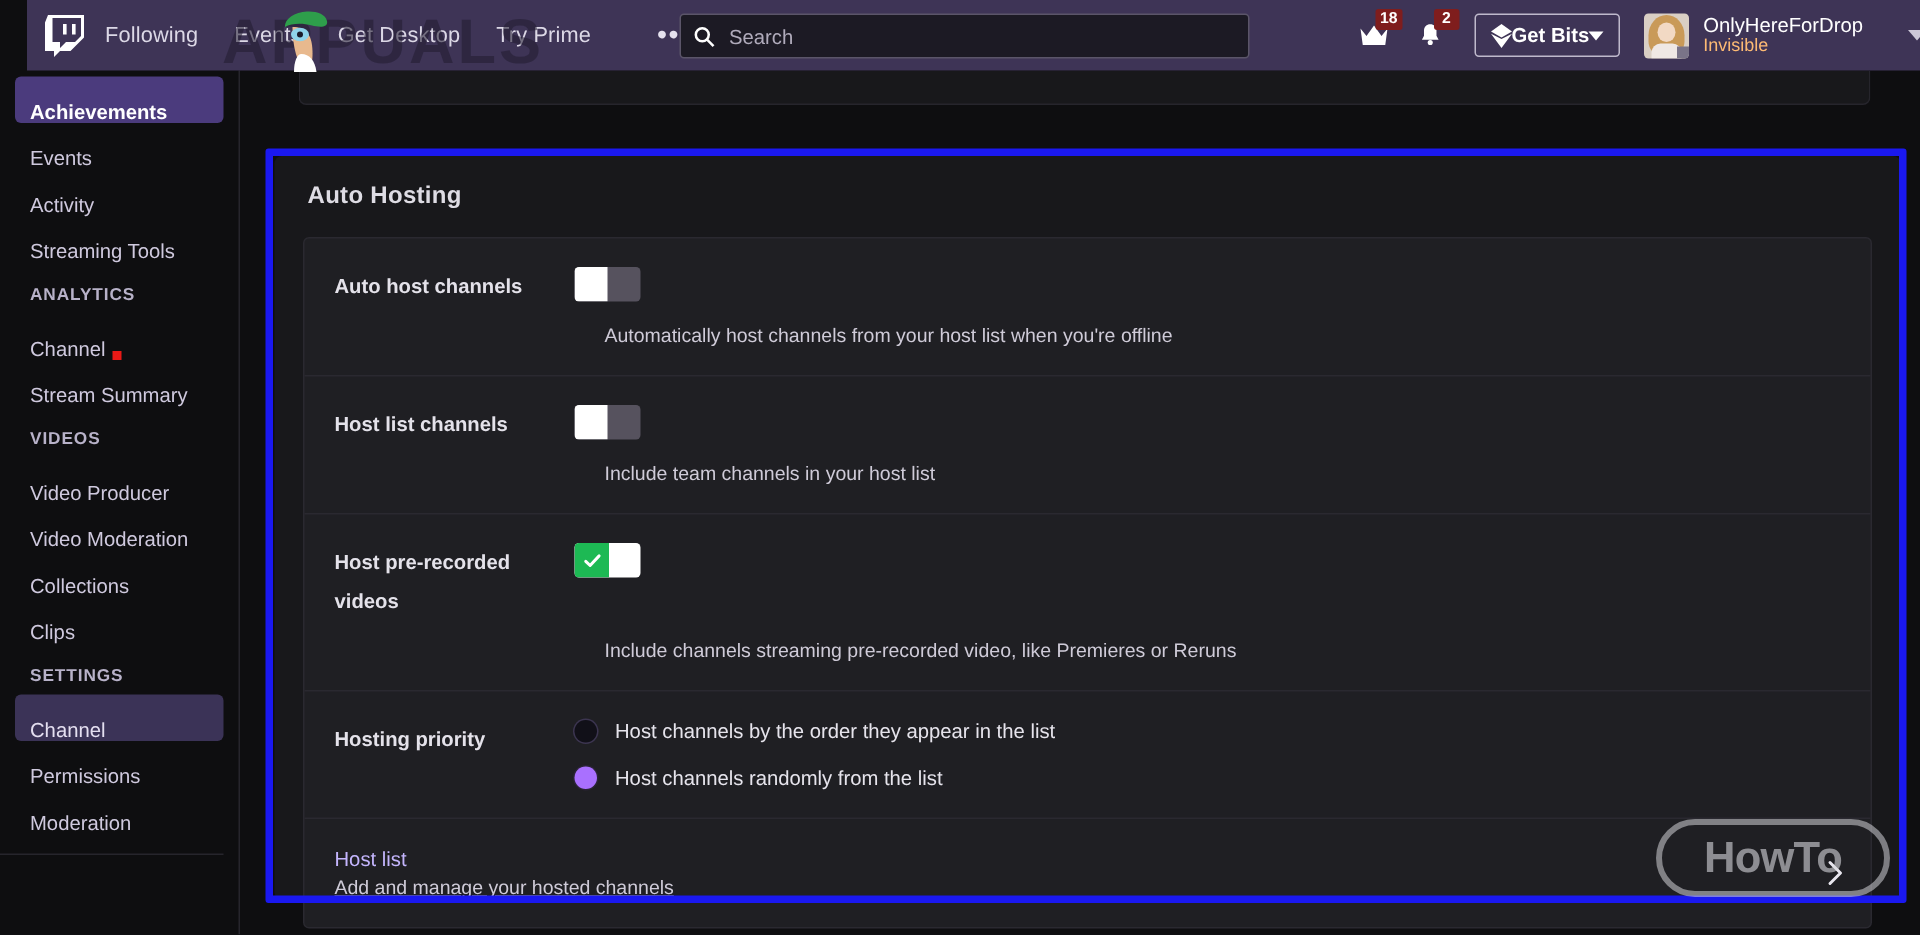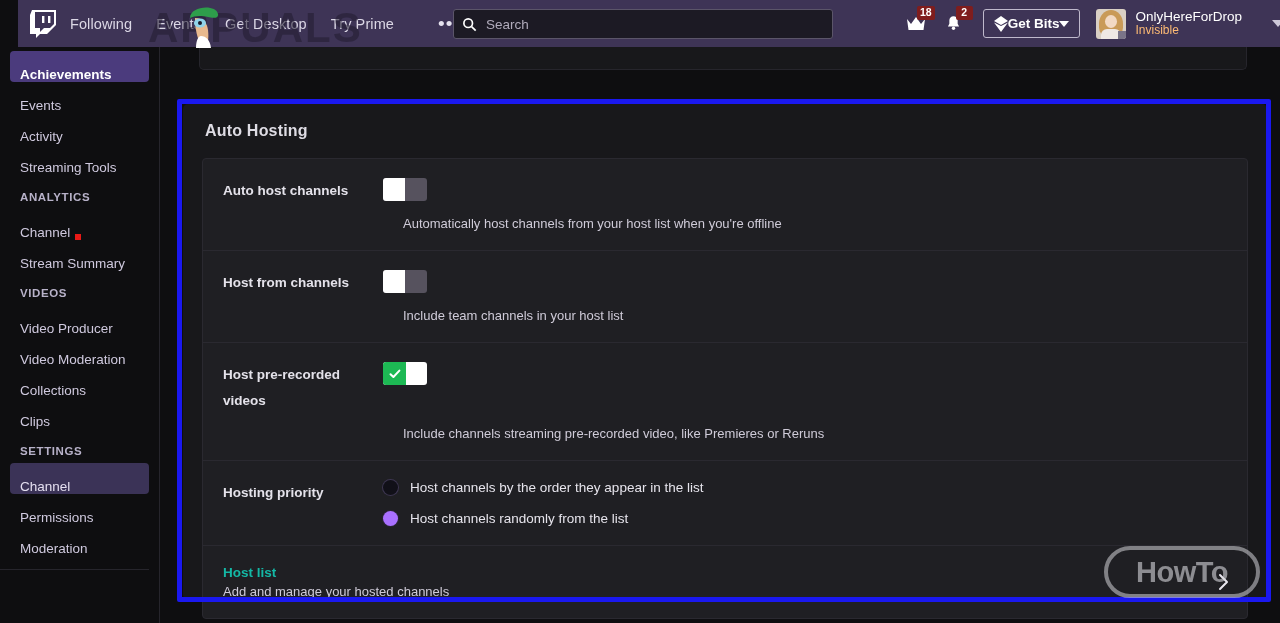--- a/index.html
+++ b/index.html
@@ -150,21 +150,21 @@
 
   
   .radio-line { display: flex; align-items: center; gap: 12px; margin-bottom: 0; }
   .radio-line + .radio-line { margin-top: 16px; }
   .radio { width: 15px; height: 15px; border-radius: 50%; flex: 0 0 auto; cursor: pointer; }
   .radio.off { background: #111018; box-shadow: 0 0 0 1px #3c3550; }
   .radio.on  { background: #a970ff; box-shadow: 0 0 0 1px #2a2436; }
   .radio-label { color: #e6e4ec; font-size: 13.5px; }
 
   .hostlist-row { padding: 19px 0 19px 0; position: relative; }
-  .hostlist-title { color: #14b8a6; font-size: 13.5px; font-weight: bold; padding-left: 20px; }
+  .hostlist-title { color: #c4b5fd; font-size: 13.5px; font-weight: normal; padding-left: 20px; }
   .hostlist-sub { color: #cfcbd8; font-size: 13px; padding-left: 20px; margin-top: 4px; text-decoration: underline; }
   .chevron-right { position: absolute; right: 18px; top: 50%; transform: translateY(-50%); width: 11px; height: 18px; }
 
   
   .annot-box {
     position: absolute; left: 177px; top: 99px; width: 1094px; height: 503px;
     border: 5px solid #1a18f0; border-radius: 2px;
     pointer-events: none; z-index: 40;
   }
 
@@ -323,21 +323,21 @@
               <div class="toggle off">
                 <div class="knob"></div>
               </div>
             </div>
           </div>
           <div class="row-desc">Automatically host channels from your host list when you're offline</div>
         </div>
 
         <div class="row">
           <div class="row-head">
-            <div class="row-label">Host from channels</div>
+            <div class="row-label">Host list channels</div>
             <div class="row-control">
               <div class="toggle off">
                 <div class="knob"></div>
               </div>
             </div>
           </div>
           <div class="row-desc">Include team channels in your host list</div>
         </div>
 
         <div class="row">

